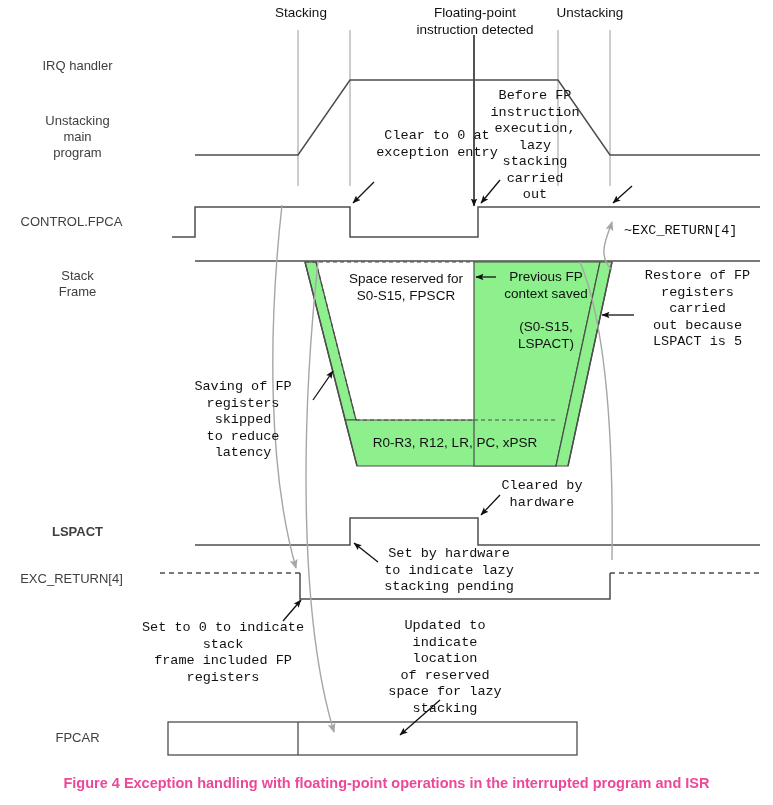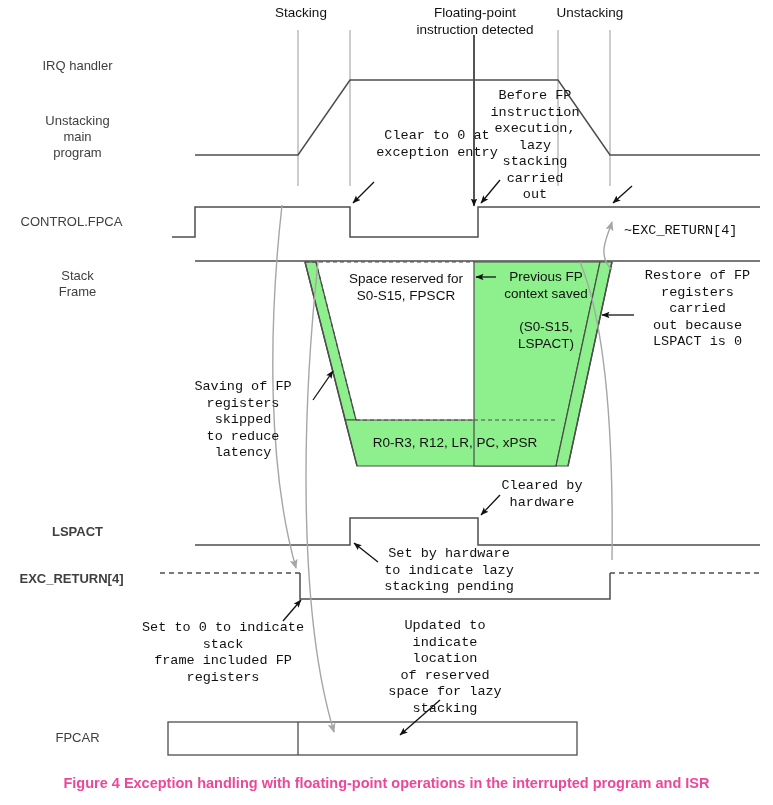--- a/index.html
+++ b/index.html
@@ -163,21 +163,21 @@
   <div class="toplabel" style="left:545px;top:5px;width:90px;">Unstacking</div>
 
   <div class="rowlabel" style="left:20px;top:58px;width:115px;">IRQ handler</div>
   <div class="rowlabel" style="left:20px;top:113px;width:115px;">Unstacking
 main
 program</div>
   <div class="rowlabel" style="left:8px;top:214px;width:127px;">CONTROL.FPCA</div>
   <div class="rowlabel" style="left:20px;top:268px;width:115px;">Stack
 Frame</div>
   <div class="rowlabel" style="left:20px;top:524px;width:115px;font-weight:bold;">LSPACT</div>
-  <div class="rowlabel" style="left:8px;top:571px;width:127px;font-weight:bold;">EXC_RETURN[4]</div>
+  <div class="rowlabel" style="left:8px;top:571px;width:127px;">EXC_RETURN[4]</div>
   <div class="rowlabel" style="left:20px;top:730px;width:115px;">FPCAR</div>
 
   <div class="note" style="left:352px;top:128px;width:122px;padding-left:24px;">Clear to 0 at
 exception entry</div>
 
   <div class="note" style="left:481px;top:88px;width:108px;">Before FP
 instruction
 execution, lazy
 stacking carried
 out</div>
@@ -189,21 +189,21 @@
 
   <div class="stacktext" style="left:492px;top:268px;width:108px;">Previous FP
 context saved</div>
 
   <div class="stacktext" style="left:492px;top:318px;width:108px;">(S0-S15,
 LSPACT)</div>
 
   <div class="note" style="left:630px;top:268px;width:135px;">Restore of FP
 registers carried
 out because
-LSPACT is 0</div>
+LSPACT is 5</div>
 
   <div class="note" style="left:178px;top:379px;width:130px;">Saving of FP
 registers skipped
 to reduce latency</div>
 
   <div class="stacktext" style="left:355px;top:434px;width:200px;">R0-R3, R12, LR, PC, xPSR</div>
 
   <div class="note" style="left:383px;top:546px;width:132px;">Set by hardware
 to indicate lazy
 stacking pending</div>

